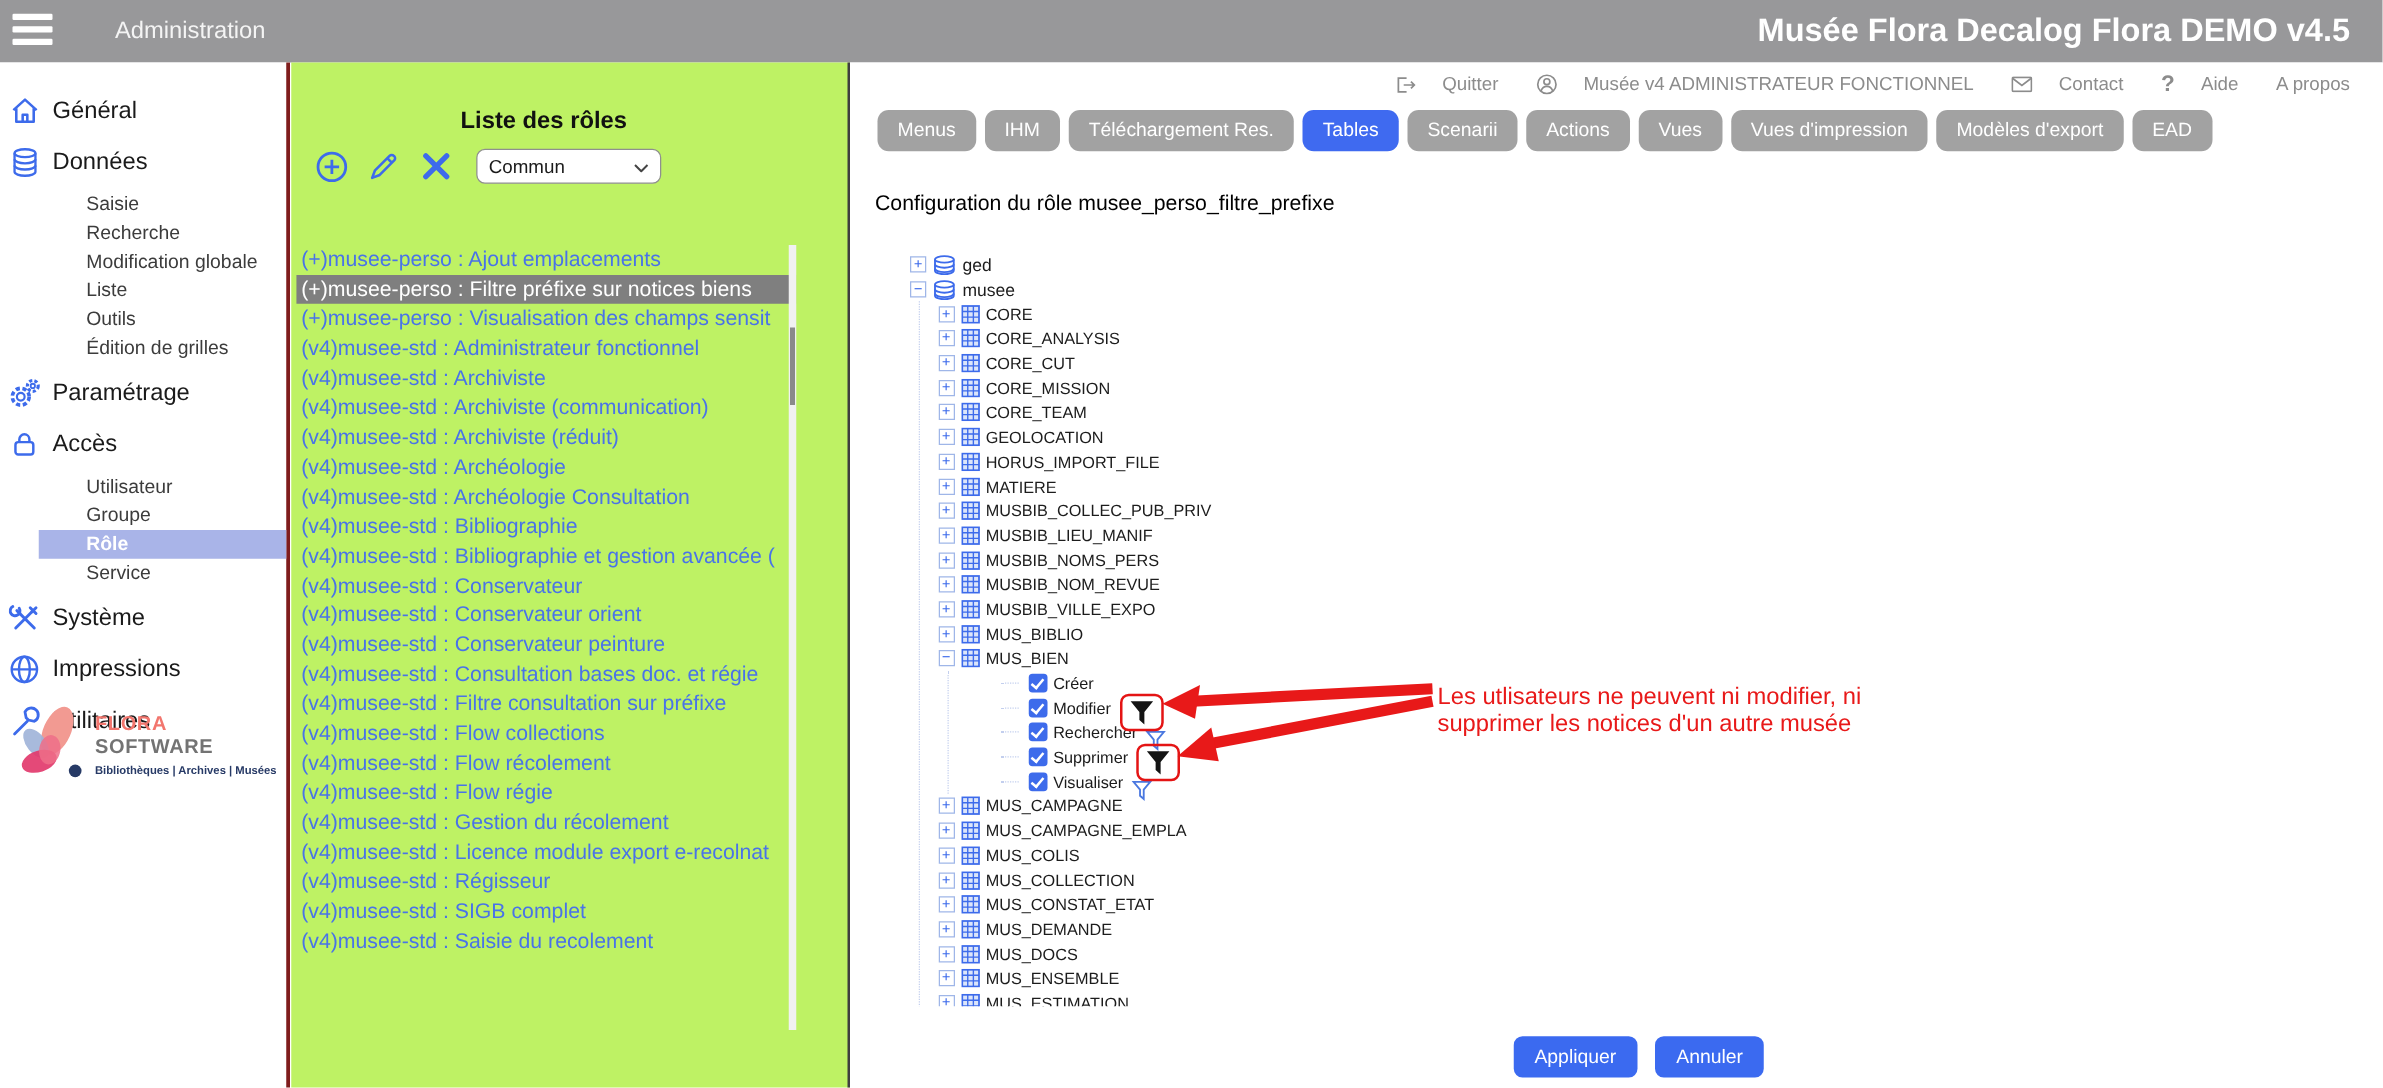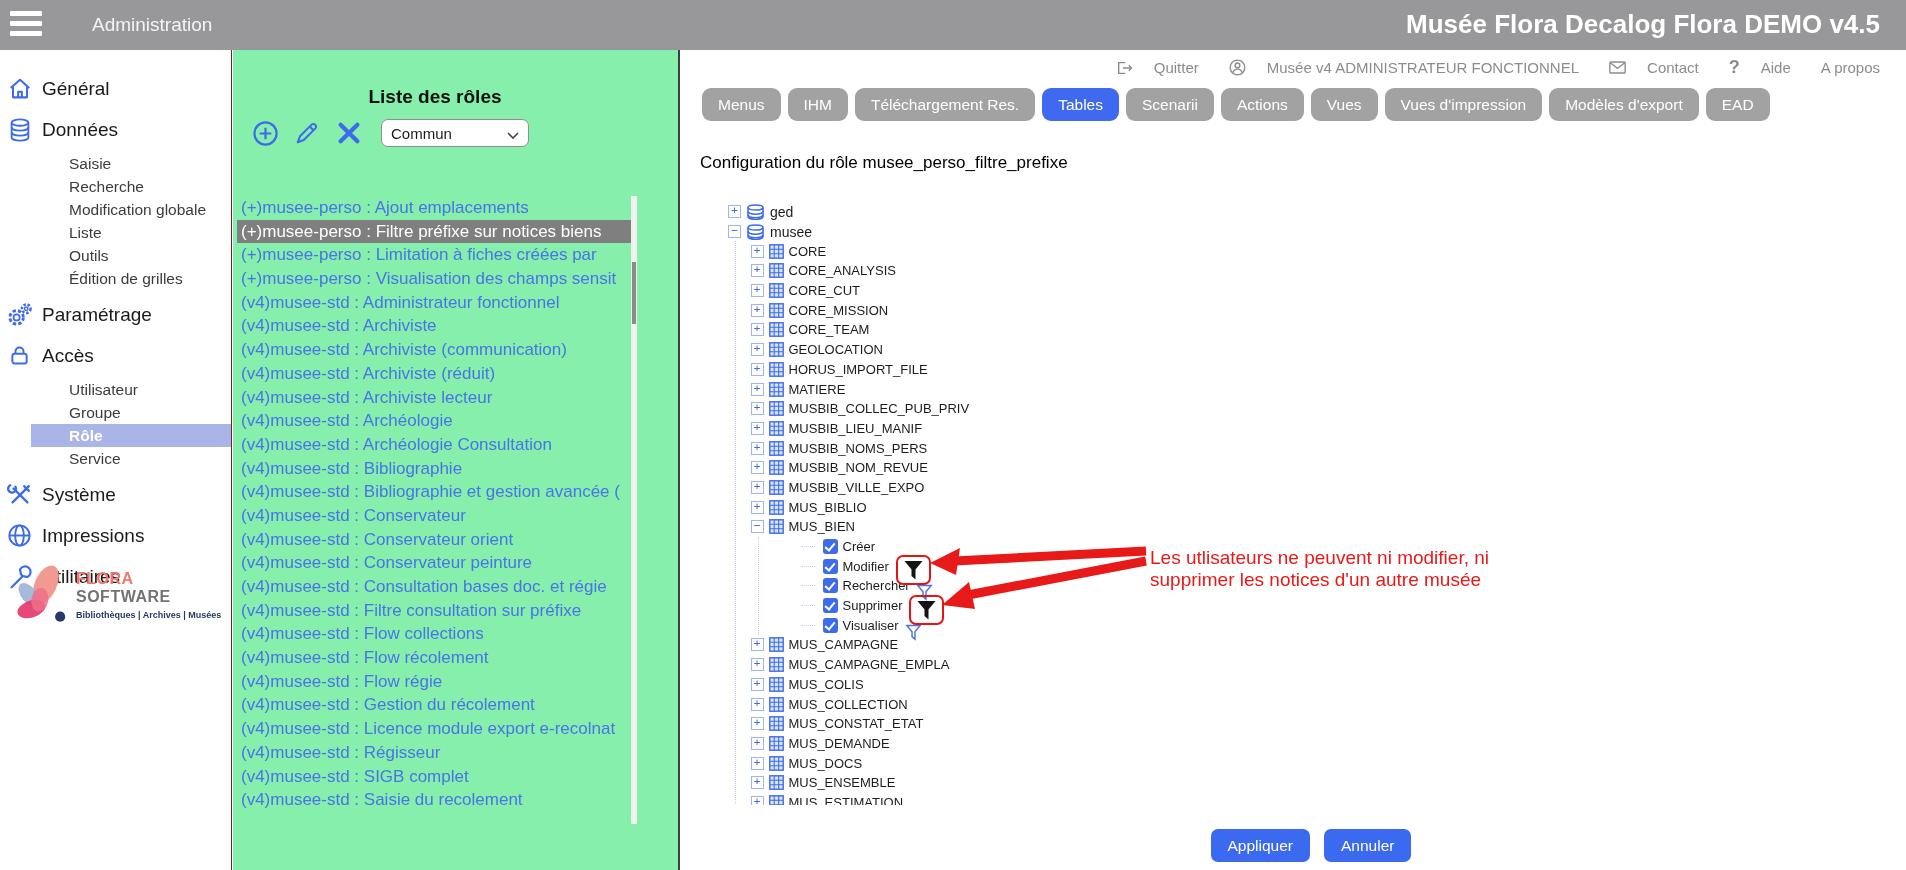--- a/index.html
+++ b/index.html
@@ -8,37 +8,37 @@
 
   
   .topbar { position:absolute; left:0; top:0; width:1906px; height:50px; background:#98989a; }
   .hamburger { position:absolute; left:10px; top:11px; width:32px; height:27px; cursor:pointer; }
   .hamburger span { display:block; width:32px; height:5px; background:#fff; border-radius:1px; margin-bottom:5px; }
   .tb-title { position:absolute; left:92px; top:14px; font-size:19px; color:#f4f4f4; }
   .tb-app { position:absolute; right:26px; top:9px; font-size:26px; font-weight:bold; color:#fff; }
 
   
   .sidebar { position:absolute; left:0; top:50px; width:232px; bottom:0; background:#fff;
-             border-right:1px solid #7f1d1d; }
+             border-right:3px solid #7f1d1d; }
   .sb-sec { display:flex; align-items:center; gap:9px; padding:7px 0 7px 6px; font-size:19px;
             color:#1a1a1a; cursor:pointer; }
   .sb-ico { width:27px; height:27px; display:flex; align-items:center; justify-content:center; flex-shrink:0; }
   .sb-subs { padding:2px 0 4px 0; }
   .sb-sub { font-size:15.5px; color:#3c3c3c; line-height:23px; padding-left:38px; cursor:pointer;margin-left:31px; }
   .sb-sub.sel { background:#a9b4e8; color:#fff; font-weight:bold; }
   .logo { position:absolute; left:6px; top:512px; width:220px; }
   .logo-row { display:flex; align-items:center; }
   .logo-text { margin-left:4px; }
   .logo-brand { font-size:16px; font-weight:bold; letter-spacing:0.5px; }
   .logo-brand .p1 { color:#f2766e; }
   .logo-brand .p2 { color:#737373; }
   .logo-tag { font-size:9px; font-weight:bold; color:#273a66; margin-top:4px; }
 
   
-  .roles-panel { position:absolute; left:233px; top:50px; width:447px; bottom:0; background:#86efac;
+  .roles-panel { position:absolute; left:233px; top:50px; width:447px; bottom:0; background:#bef264;
                  border-right:2px solid #3f3f3f; }
   .rp-title { margin-top:36px; width:404px; text-align:center; font-size:19px; font-weight:bold; color:#111; }
   .rp-toolbar { margin-top:11px; padding-left:18px; display:flex; align-items:center; gap:14px; }
   .rp-tool { width:28px; height:28px; display:flex; align-items:center; justify-content:center; cursor:pointer; }
   .rp-select { margin-left:4px; width:148px; height:28px; border:1px solid #8f8f8f; border-radius:7px;
                display:flex; align-items:center; justify-content:space-between; padding:0 9px;
                font-size:15px; color:#1a1a1a; cursor:pointer; background:#fff; }
   .rp-list { position:absolute; left:4px; top:146px; width:400px; height:628px; overflow:hidden; }
   .role-item { font-size:17px; line-height:23.7px; height:23.7px; color:#4973e8; padding-left:4px;
                white-space:nowrap; overflow:hidden; cursor:pointer; }
@@ -254,27 +254,25 @@
       <span>
         <svg viewBox="0 0 12 7" width="12" height="7">
             <path d="M1 1 L6 6 L11 1" fill="none" stroke="#444" stroke-width="1.6"></path>
           </svg>
       </span>
     </span>
   </div>
   <div class="rp-list">
       <div class="role-item">(+)musee-perso : Ajout emplacements</div>
       <div class="role-item sel">(+)musee-perso : Filtre préfixe sur notices biens</div>
-      <div class="role-item">(+)musee-perso : Limitation à fiches créées par</div>
       <div class="role-item">(+)musee-perso : Visualisation des champs sensit</div>
       <div class="role-item">(v4)musee-std : Administrateur fonctionnel</div>
       <div class="role-item">(v4)musee-std : Archiviste</div>
       <div class="role-item">(v4)musee-std : Archiviste (communication)</div>
       <div class="role-item">(v4)musee-std : Archiviste (réduit)</div>
-      <div class="role-item">(v4)musee-std : Archiviste lecteur</div>
       <div class="role-item">(v4)musee-std : Archéologie</div>
       <div class="role-item">(v4)musee-std : Archéologie Consultation</div>
       <div class="role-item">(v4)musee-std : Bibliographie</div>
       <div class="role-item">(v4)musee-std : Bibliographie et gestion avancée (</div>
       <div class="role-item">(v4)musee-std : Conservateur</div>
       <div class="role-item">(v4)musee-std : Conservateur orient</div>
       <div class="role-item">(v4)musee-std : Conservateur peinture</div>
       <div class="role-item">(v4)musee-std : Consultation bases doc. et régie</div>
       <div class="role-item">(v4)musee-std : Filtre consultation sur préfixe</div>
       <div class="role-item">(v4)musee-std : Flow collections</div>

